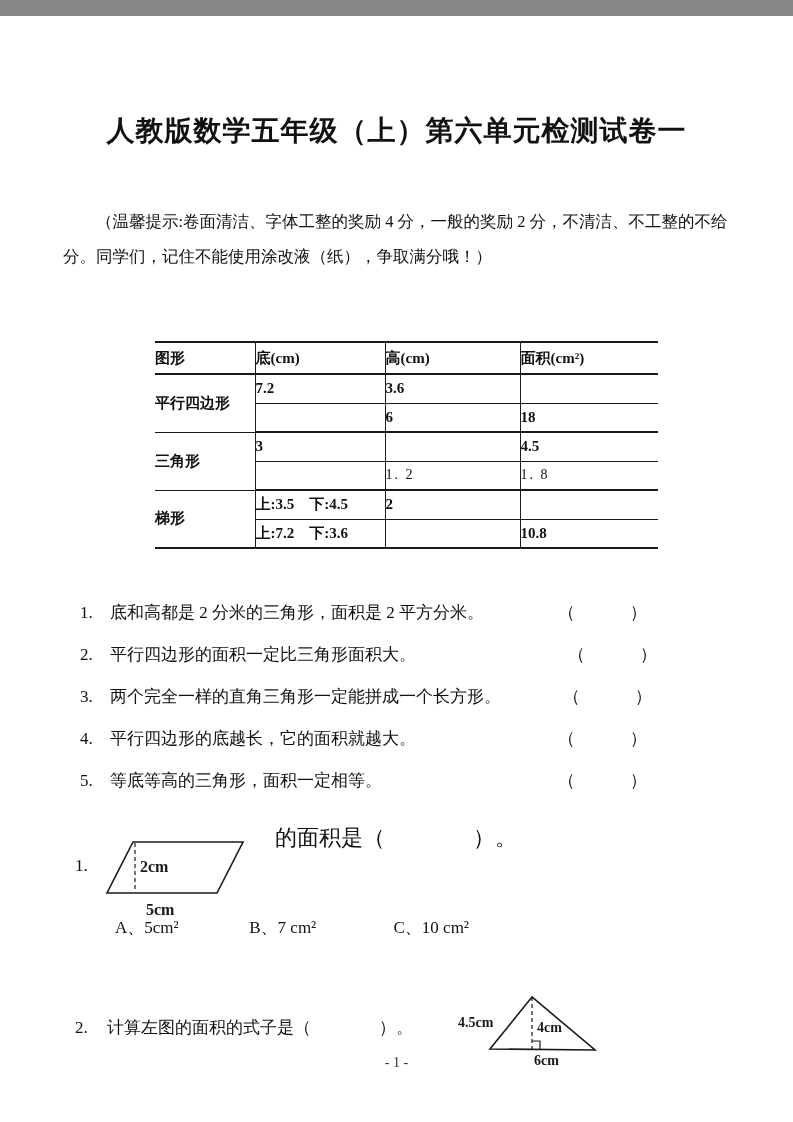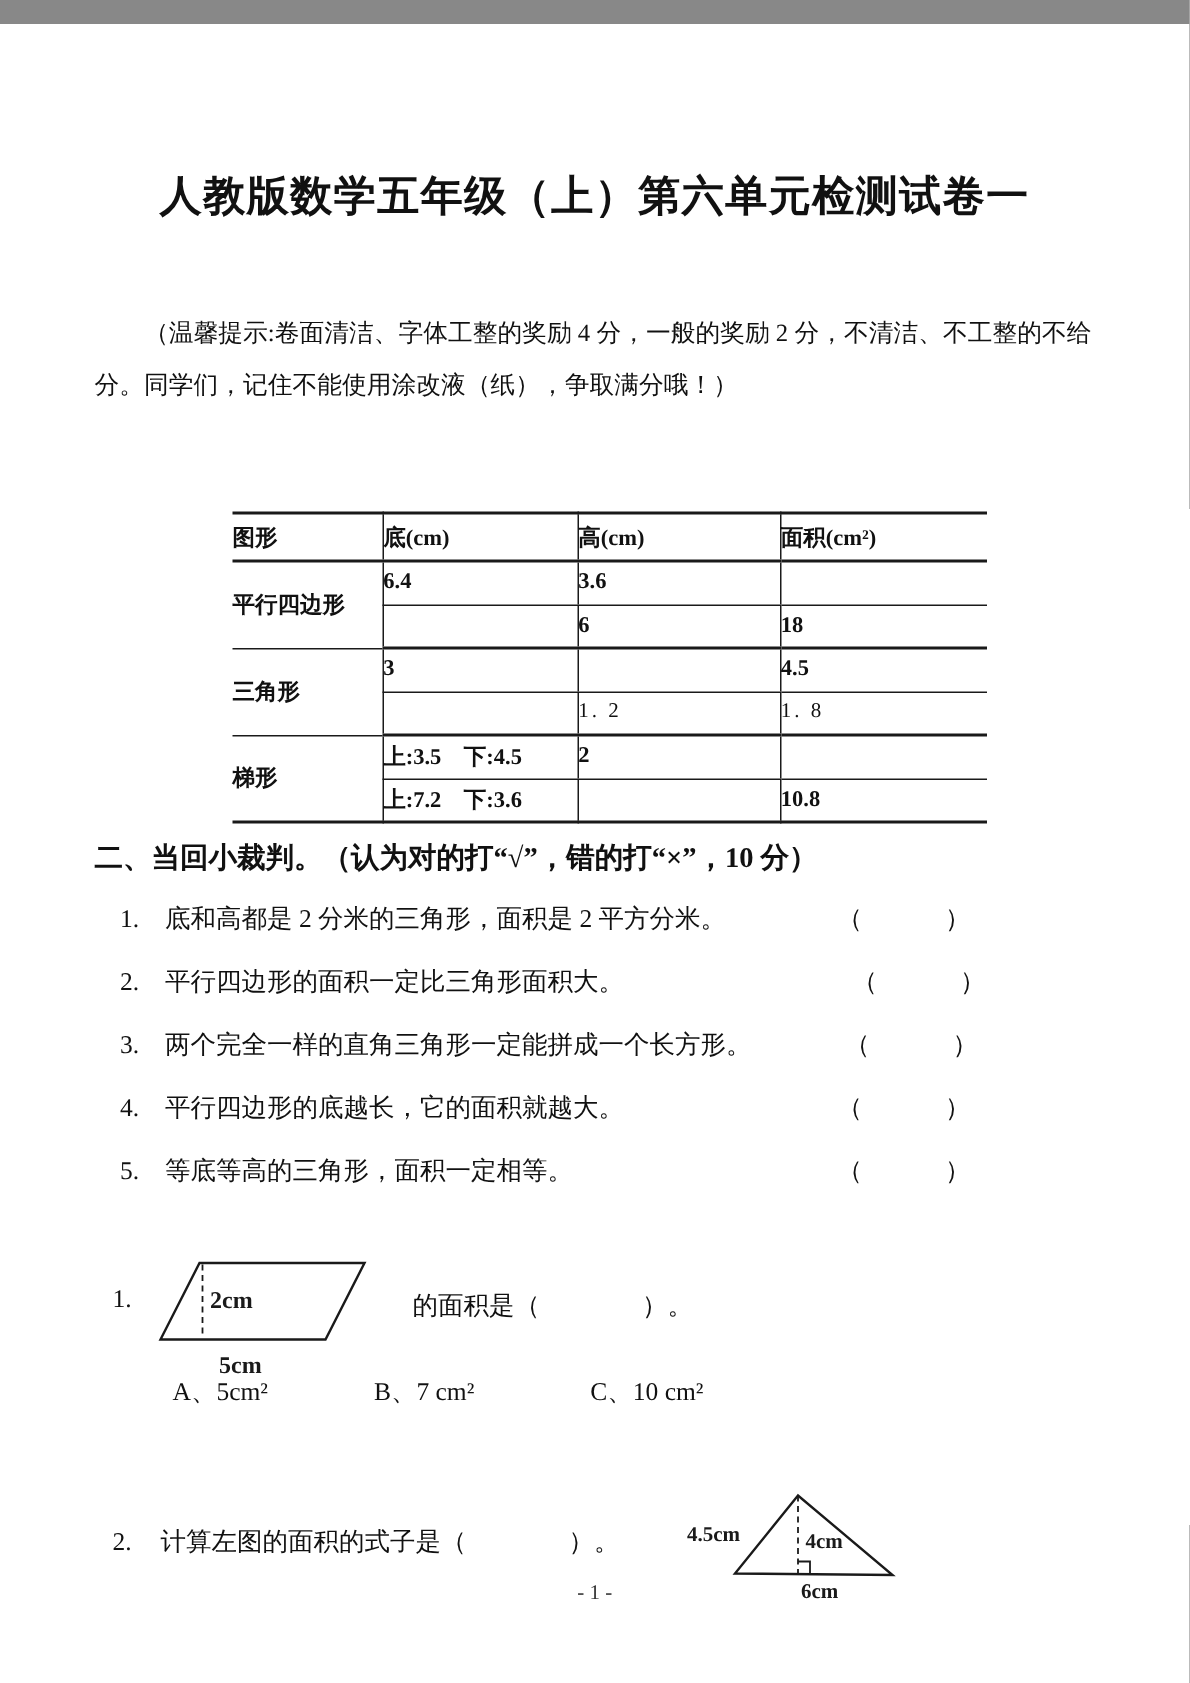--- a/index.html
+++ b/index.html
@@ -57,21 +57,21 @@
   
   .judge-item {
     position:absolute; left:80px; width:600px;
     font-size:17px;
   }
   .judge-item .num { display:inline-block; width:30px; }
   .judge-item .ans { position:absolute; left:478px; top:0; letter-spacing:1px; }
 
   
   .q1-num  { position:absolute; top:840px; left:75px;  font-size:17px; }
-  .q1-text { position:absolute; top:843px; left:275px; font-size:17px; }
+  .q1-text { position:absolute; top:807px; left:275px; font-size:22px; }
   .q1-fig  { position:absolute; top:820px; left:102px; }
   .options { position:absolute; top:900px; left:115px; font-size:17px; }
   .options .opt { display:inline-block; }
   .options .opt:nth-child(1){ width:130px; }
   .options .opt:nth-child(2){ width:140px; }
   .q2-text { position:absolute; top:1000px; left:75px; font-size:17px; }
   .q2-text .num { display:inline-block; width:32px; }
   .q2-fig  { position:absolute; top:966px; left:456px; }
 
   .page-num {
@@ -93,21 +93,21 @@
   <table class="fill">
     <tbody>
         <tr class="head">
       <td class="c1 w1">图形</td>
       <td class="w2">底(cm)</td>
       <td class="w3">高(cm)</td>
       <td class="w4">面积(cm²)</td>
     </tr>
     <tr class="sub">
       <td class="c1" rowspan="2">平行四边形</td>
-      <td>6.4</td>
+      <td>7.2</td>
       <td>3.6</td>
       <td></td>
     </tr>
     <tr class="grp">
       <td></td>
       <td>6</td>
       <td>18</td>
     </tr>
     <tr class="sub">
       <td class="c1" rowspan="2">三角形</td>
@@ -127,21 +127,20 @@
       <td></td>
     </tr>
     <tr>
       <td>上:7.2　下:3.6</td>
       <td></td>
       <td>10.8</td>
     </tr>
   </tbody>
     </table>
 
-  <div class="sec-heading" id="sec2-heading">二、当回小裁判。（认为对的打“√”，错的打“×”，10 分）</div>
 
   <div class="judge-item" style="top:585px">
     <span class="num">1.</span><span>底和高都是 2 分米的三角形，面积是 2 平方分米。</span>
     <span class="ans">（　　　）</span>
   </div>
   <div class="judge-item" style="top:627px">
     <span class="num">2.</span><span>平行四边形的面积一定比三角形面积大。</span>
     <span class="ans" style="left:488px">（　　　）</span>
   </div>
   <div class="judge-item" style="top:669px">

